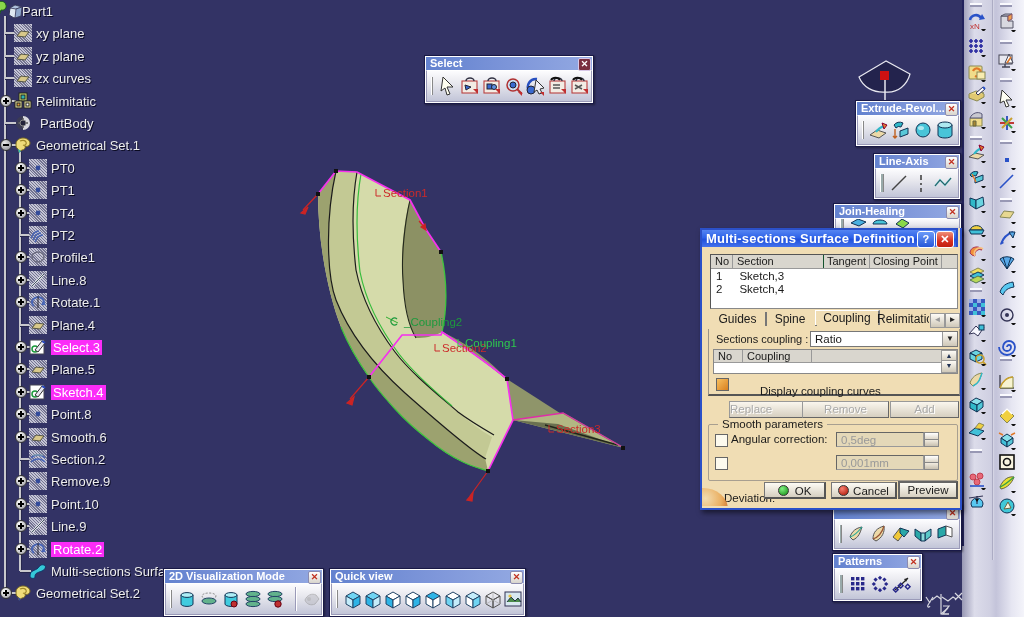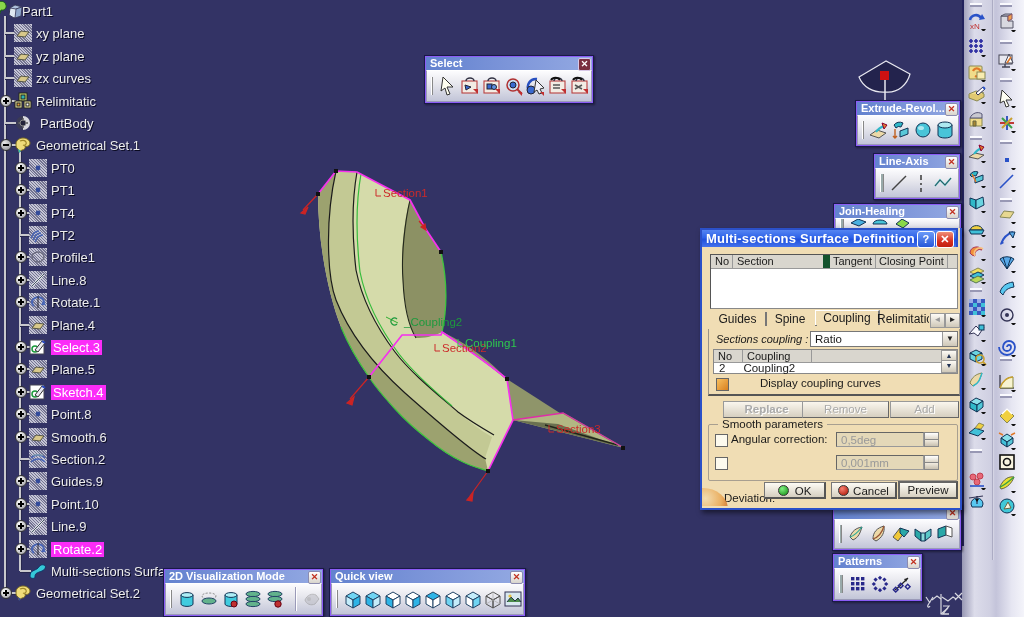--- a/index.html
+++ b/index.html
@@ -1,19 +1,19 @@
 <!DOCTYPE html>
 <html><head><meta charset="utf-8">
 <style>
 html,body{margin:0;padding:0;font-family:"Liberation Sans",sans-serif;}
 #stage{position:relative;width:1024px;height:617px;background:#333365;overflow:hidden;
   font-family:"Liberation Sans",sans-serif;}
 .abs{position:absolute;}
 
-.tb{position:absolute;border:1px solid #191947;background:#8b5cf6;padding:1px;
+.tb{position:absolute;border:1px solid #191947;background:#ffffff;padding:1px;
   box-shadow:1px 1px 2px rgba(0,0,0,.4);}
 .tbt{height:13px;line-height:13px;color:#fff;font-weight:bold;font-size:11px;
   padding:0 2px 0 4px;background:linear-gradient(90deg,#6382cf,#7f97da 55%,#93a9e2);
   position:relative;letter-spacing:0;}
 .tbx{position:absolute;right:1px;top:1px;width:11px;height:11px;font-size:9px;line-height:10px;
   text-align:center;font-weight:bold;background:linear-gradient(#fff,#d8d4cc);color:#c03020;
   border:1px solid #8b8bb0;border-radius:2px;}
 .tbx.mar{background:#7a3040;color:#fff;border-color:#d8c8e8;}
 .tbb{background:linear-gradient(#fcfcfe,#e8e8ee 40%,#c2c5d8);border:1px solid #9a9ab8;
   border-top-color:#fff;display:flex;align-items:center;padding:2px 3px;}
@@ -266,21 +266,21 @@
   <div class="ti chk" style="left:29px;top:450px"><svg width="18" height="18">
           <path d="M2 8c4-4 10-4 14 0M2 12c4-4 10-4 14 0" stroke="#4a66b5" stroke-width="1.4" fill="none"></path>
           <path d="M4 5l10 0" stroke="#8aa" stroke-width="1"></path>
         </svg></div>
   <div class="tlab" style="left:51px;top:452px">Section.2</div>
   <div class="hline" style="left:20px;top:480px;width:11px"></div>
   <div class="pc" style="left:15px;top:475px"></div>
   <div class="ti chk" style="left:29px;top:472px"><svg width="18" height="18">
           <circle cx="9" cy="9" r="2.4" fill="#334a9a"></circle>
         </svg></div>
-  <div class="tlab" style="left:51px;top:474px">Guides.9</div>
+  <div class="tlab" style="left:51px;top:474px">Remove.9</div>
   <div class="hline" style="left:20px;top:503px;width:11px"></div>
   <div class="pc" style="left:15px;top:498px"></div>
   <div class="ti chk" style="left:29px;top:495px"><svg width="18" height="18">
           <circle cx="9" cy="9" r="2.4" fill="#334a9a"></circle>
         </svg></div>
   <div class="tlab" style="left:51px;top:497px">Point.10</div>
   <div class="hline" style="left:20px;top:525px;width:11px"></div>
   <div class="pc" style="left:15px;top:520px"></div>
   <div class="ti chk" style="left:29px;top:517px"><svg width="18" height="18">
           <path d="M3 15 15 3" stroke="#eee" stroke-width="2"></path>
@@ -916,59 +916,60 @@
   <div class="abs" style="right:21px;top:1px;width:16px;height:15px;background:linear-gradient(#6a9af8,#2858d8);
     border:1px solid #fff;border-radius:3px;color:#fff;text-align:center;line-height:14px;font-size:11px;">?</div>
   <div class="abs" style="right:2px;top:1px;width:16px;height:15px;background:linear-gradient(#f09078,#d83020 60%,#c02010);
     border:1px solid #fff;border-radius:3px;color:#fff;text-align:center;line-height:14px;font-size:11px;">✕</div>
  </div>
 
  <div class="abs" style="left:8px;top:26px;width:246px;height:53px;background:#fff;border:1px solid #888;
    border-top-color:#555;border-left-color:#555;">
   <div style="height:13px;background:#d9d6ce;border-bottom:1px solid #999;display:flex;font-size:11px;line-height:13px;white-space:nowrap;">
    <div style="width:17px;padding-left:4px;border-right:1px solid #999;flex:none;">No</div>
-   <div style="width:86px;padding-left:4px;border-right:7px solid #14532d;flex:none;">Section</div>
+   <div style="width:86px;padding-left:4px;border-right:1px solid #14532d;flex:none;">Section</div>
    <div style="width:42px;padding-left:3px;border-right:1px solid #999;flex:none;">Tangent</div>
    <div style="width:68px;padding-left:3px;border-right:1px solid #999;flex:none;overflow:hidden;">Closing Point</div>
   </div>
   <div style="font-size:11.5px;line-height:12.5px;padding-top:1px;">
+   <div><span style="padding-left:5px;">1</span><span style="padding-left:17px;">Sketch,3</span></div>
+   <div><span style="padding-left:5px;">2</span><span style="padding-left:17px;">Sketch,4</span></div>
   </div>
  </div>
 
  <div class="abs" style="left:6px;top:84px;width:252px;height:17px;font-size:12px;">
   <div class="abs" style="left:2px;top:0;width:55px;text-align:center;border-right:2px solid #777;">Guides</div>
   <div class="abs" style="left:57px;top:0;width:50px;text-align:center;border-right:2px solid #777;">Spine</div>
   <div class="abs" style="left:107px;top:-2px;width:62px;text-align:center;background:#f0ddb4;border:1px solid #fff;
      border-bottom:none;border-right:2px solid #777;font-size:12px;">Coupling</div>
   <div class="abs" style="left:169px;top:0;width:52px;overflow:hidden;white-space:nowrap;">Relimitatic</div>
   <div class="abs" style="left:222px;top:1px;width:13px;height:13px;background:linear-gradient(#fdfbf6,#cfc8b8);border:1px solid #999;text-align:center;line-height:12px;font-size:8px;color:#999;">◄</div>
   <div class="abs" style="left:237px;top:1px;width:13px;height:13px;background:linear-gradient(#fdfbf6,#cfc8b8);border:1px solid #999;text-align:center;line-height:12px;font-size:8px;color:#222;">►</div>
  </div>
 
  <div class="abs" style="left:6px;top:101px;width:250px;height:65px;border:1px solid #9a9488;border-top:none;border-bottom:2px solid #555;"></div>
 
- <div class="abs" style="left:14px;top:105px;font-size:11px;font-style:italic;">Sections coupling :</div>
+ <div class="abs" style="left:14px;top:105px;font-size:11px;">Sections coupling :</div>
  <div class="abs" style="left:108px;top:103px;width:148px;height:16px;background:#fff;border:1px solid #777;line-height:15px;padding-left:4px;box-sizing:border-box;">Ratio
    <div class="abs" style="right:0;top:0;width:14px;height:14px;background:linear-gradient(#fdfbf6,#cfc8b8);border-left:1px solid #999;text-align:center;line-height:13px;font-size:8px;color:#222;">▼</div>
  </div>
 
  <div class="abs" style="left:11px;top:121px;width:245px;height:25px;background:#fff;border:1px solid #888;box-sizing:border-box;">
   <div style="height:12px;background:#d9d6ce;border-bottom:1px solid #999;display:flex;font-size:11px;line-height:12px;">
    <div style="width:24px;padding-left:4px;border-right:1px solid #999;">No</div>
    <div style="width:64px;padding-left:4px;border-right:1px solid #999;">Coupling</div>
   </div>
-  <div style="font-size:11.5px;line-height:11px;"><span style="padding-left:5px;">2</span><span style="padding-left:18px;">Coupling2</span></div>
   <div class="abs" style="right:0;top:0;width:14px;height:11px;background:linear-gradient(#fdfbf6,#cfc8b8);border:1px solid #999;text-align:center;line-height:10px;font-size:7px;color:#235;">▲</div>
   <div class="abs" style="right:0;bottom:0;width:14px;height:11px;background:linear-gradient(#fdfbf6,#cfc8b8);border:1px solid #999;text-align:center;line-height:10px;font-size:7px;color:#235;">▼</div>
  </div>
 
  <div class="abs" style="left:14px;top:150px;width:11px;height:11px;background:linear-gradient(135deg,#f8c060,#d88020);border:1px solid #666;"></div>
- <div class="abs" style="left:30px;top:149px;padding-left:28px;">Display coupling curves</div>
-
- <div class="abs" style="left:21px;top:173px;width:85px;height:15px;background:linear-gradient(#faf6ee,#d6cfc0);border:1px solid #999;border-bottom-color:#666;border-right-color:#666;color:#aaa;text-align:center;line-height:14px;text-shadow:1px 1px 0 #fff;font-weight:bold;">Replace</div>
+ <div class="abs" style="left:30px;top:157px;padding-left:28px;">Display coupling curves</div>
+
+ <div class="abs" style="left:27px;top:173px;width:85px;height:15px;background:linear-gradient(#faf6ee,#d6cfc0);border:1px solid #999;border-bottom-color:#666;border-right-color:#666;color:#aaa;text-align:left;line-height:14px;text-shadow:1px 1px 0 #fff;">Replace</div>
  <div class="abs" style="left:100px;top:173px;width:85px;height:15px;background:linear-gradient(#faf6ee,#d6cfc0);border:1px solid #999;border-bottom-color:#666;border-right-color:#666;color:#aaa;text-align:center;line-height:14px;text-shadow:1px 1px 0 #fff;">Remove</div>
  <div class="abs" style="left:188px;top:173px;width:67px;height:15px;background:linear-gradient(#faf6ee,#d6cfc0);border:1px solid #999;border-bottom-color:#666;border-right-color:#666;color:#aaa;text-align:center;line-height:14px;text-shadow:1px 1px 0 #fff;">Add</div>
 
  <div class="abs" style="left:6px;top:196px;width:250px;height:57px;border:1px solid #a89f90;border-radius:2px;box-sizing:border-box;"></div>
  <div class="abs" style="left:16px;top:190px;background:#f0ddb4;padding:0 4px;">Smooth parameters</div>
 
  <div class="abs" style="left:13px;top:206px;width:11px;height:11px;background:#fdfaee;border:1px solid #666;"></div>
  <div class="abs" style="left:29px;top:205px;">Angular correction:</div>
  <div class="abs" style="left:134px;top:204px;width:88px;height:15px;background:#e4d8b8;border:1px solid #999;border-top-color:#666;border-left-color:#666;color:#999;line-height:14px;padding-left:4px;box-sizing:border-box;">0,5deg</div>
  <div class="abs" style="left:222px;top:204px;width:15px;height:15px;background:linear-gradient(#faf6ee,#d6cfc0);border:1px solid #888;box-sizing:border-box;">

